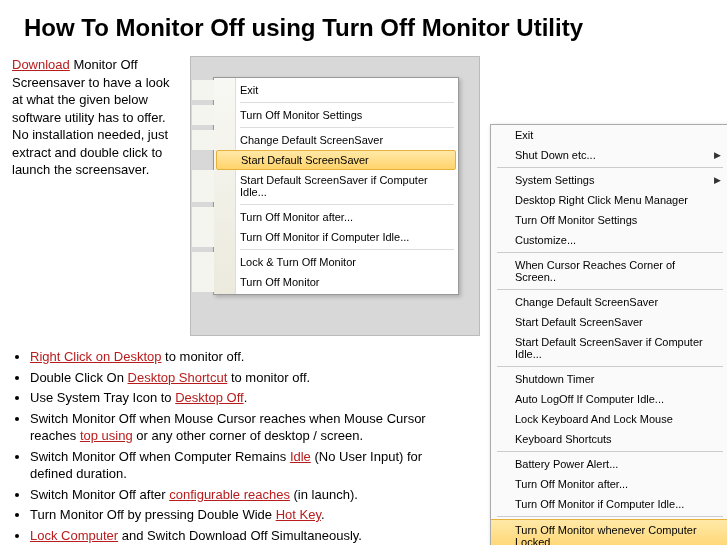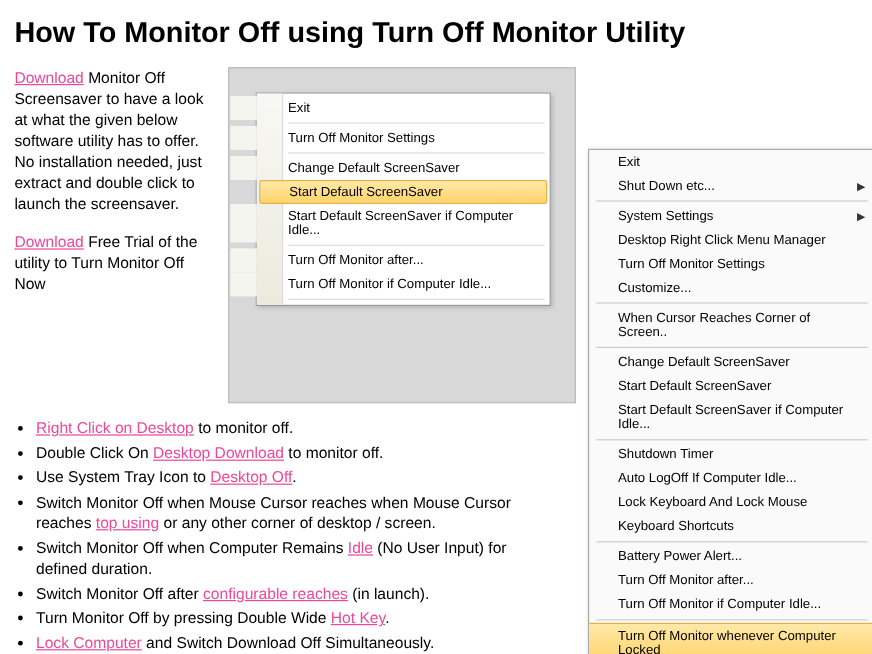--- a/index.html
+++ b/index.html
@@ -8,23 +8,23 @@
     padding: 10px 12px;
     font-family: Arial, Helvetica, sans-serif;
     font-size: 13px;
     color: #000;
     background: #fff;
     width: 727px;
   }
   h1 {
     font-size: 24px;
     font-weight: bold;
-    margin: 4px 0 14px 0;
+    margin: 4px 0 14px 12px;
   }
-  a { color: #ec4899; text-decoration: underline; }
+  a { color: #b91c1c; text-decoration: underline; }
   .content { position: relative; }
   .intro { width: 170px; float: left; margin-right: 8px; line-height: 1.35; }
   .intro p { margin: 0 0 14px 0; }
   .screenshot-area {
     float: left;
     width: 290px;
     height: 280px;
     background: #d8d8d8;
     border: 1px solid #bbb;
     position: relative;
@@ -90,38 +90,39 @@
 </style>
 </head>
 <body>
 
 <h1>How To Monitor Off using Turn Off Monitor Utility</h1>
 
 <div class="content">
 
   <div class="intro">
     <p><a href="#">Download</a><span> Monitor Off Screensaver to have a look at what the given below software utility has to offer. No installation needed, just extract and double click to launch the screensaver.</span></p>
-    <p><a href="#">Download</a><span> Free Trial of the utility to Turn Monitor Off Now</span></p>
   </div>
 
   <div class="screenshot-area">
     <div class="menu1">
       <div class="strip"></div>
       <div class="menu1-inner" id="menu1-container">
           <div class="menu1-item">Exit</div>
           <div class="sep1"></div>
           <div class="menu1-item">Turn Off Monitor Settings</div>
           <div class="sep1"></div>
           <div class="menu1-item">Change Default ScreenSaver</div>
           <div class="menu1-item hl">Start Default ScreenSaver</div>
           <div class="menu1-item">Start Default ScreenSaver if Computer Idle...</div>
           <div class="sep1"></div>
           <div class="menu1-item">Turn Off Monitor after...</div>
           <div class="menu1-item">Turn Off Monitor if Computer Idle...</div>
           <div class="sep1"></div>
+          <div class="menu1-item">Lock &amp; Turn Off Monitor</div>
+          <div class="menu1-item">Turn Off Monitor</div>
         </div>
     </div>
   </div>
 
   <div class="menu2" id="menu2-container">
       <div class="menu2-item">Exit</div>
       <div class="menu2-item">Shut Down etc...<span class="arrow">▶</span></div>
       <div class="sep2"></div>
       <div class="menu2-item">System Settings<span class="arrow">▶</span></div>
       <div class="menu2-item">Desktop Right Click Menu Manager</div>
@@ -144,21 +145,21 @@
       <div class="menu2-item">Turn Off Monitor if Computer Idle...</div>
       <div class="sep2"></div>
       <div class="menu2-item hl">Turn Off Monitor whenever Computer Locked</div>
     </div>
 
   <div style="clear:left"></div>
 
   <div class="left-bullets">
   <ul>
     <li><a href="#">Right Click on Desktop</a><span> to monitor off.</span></li>
-    <li><span>Double Click On </span><a href="#">Desktop Download</a><span> to monitor off.</span></li>
+    <li><span>Double Click On </span><a href="#">Desktop Shortcut</a><span> to monitor off.</span></li>
     <li><span>Use System Tray Icon to </span><a href="#">Desktop Off</a><span>.</span></li>
     <li><span>Switch Monitor Off when Mouse Cursor reaches when Mouse Cursor reaches </span><a href="#">top using</a><span> or any other corner of desktop / screen.</span></li>
     <li><span>Switch Monitor Off when Computer Remains </span><a href="#">Idle</a><span> (No User Input) for defined duration.</span></li>
     <li><span>Switch Monitor Off after </span><a href="#">configurable reaches</a><span> (in launch).</span></li>
     <li><span>Turn Monitor Off by pressing Double Wide </span><a href="#">Hot Key</a><span>.</span></li>
     <li><a href="#">Lock Computer</a><span> and Switch Download Off Simultaneously.</span></li>
 
   </ul>
   </div>
 

